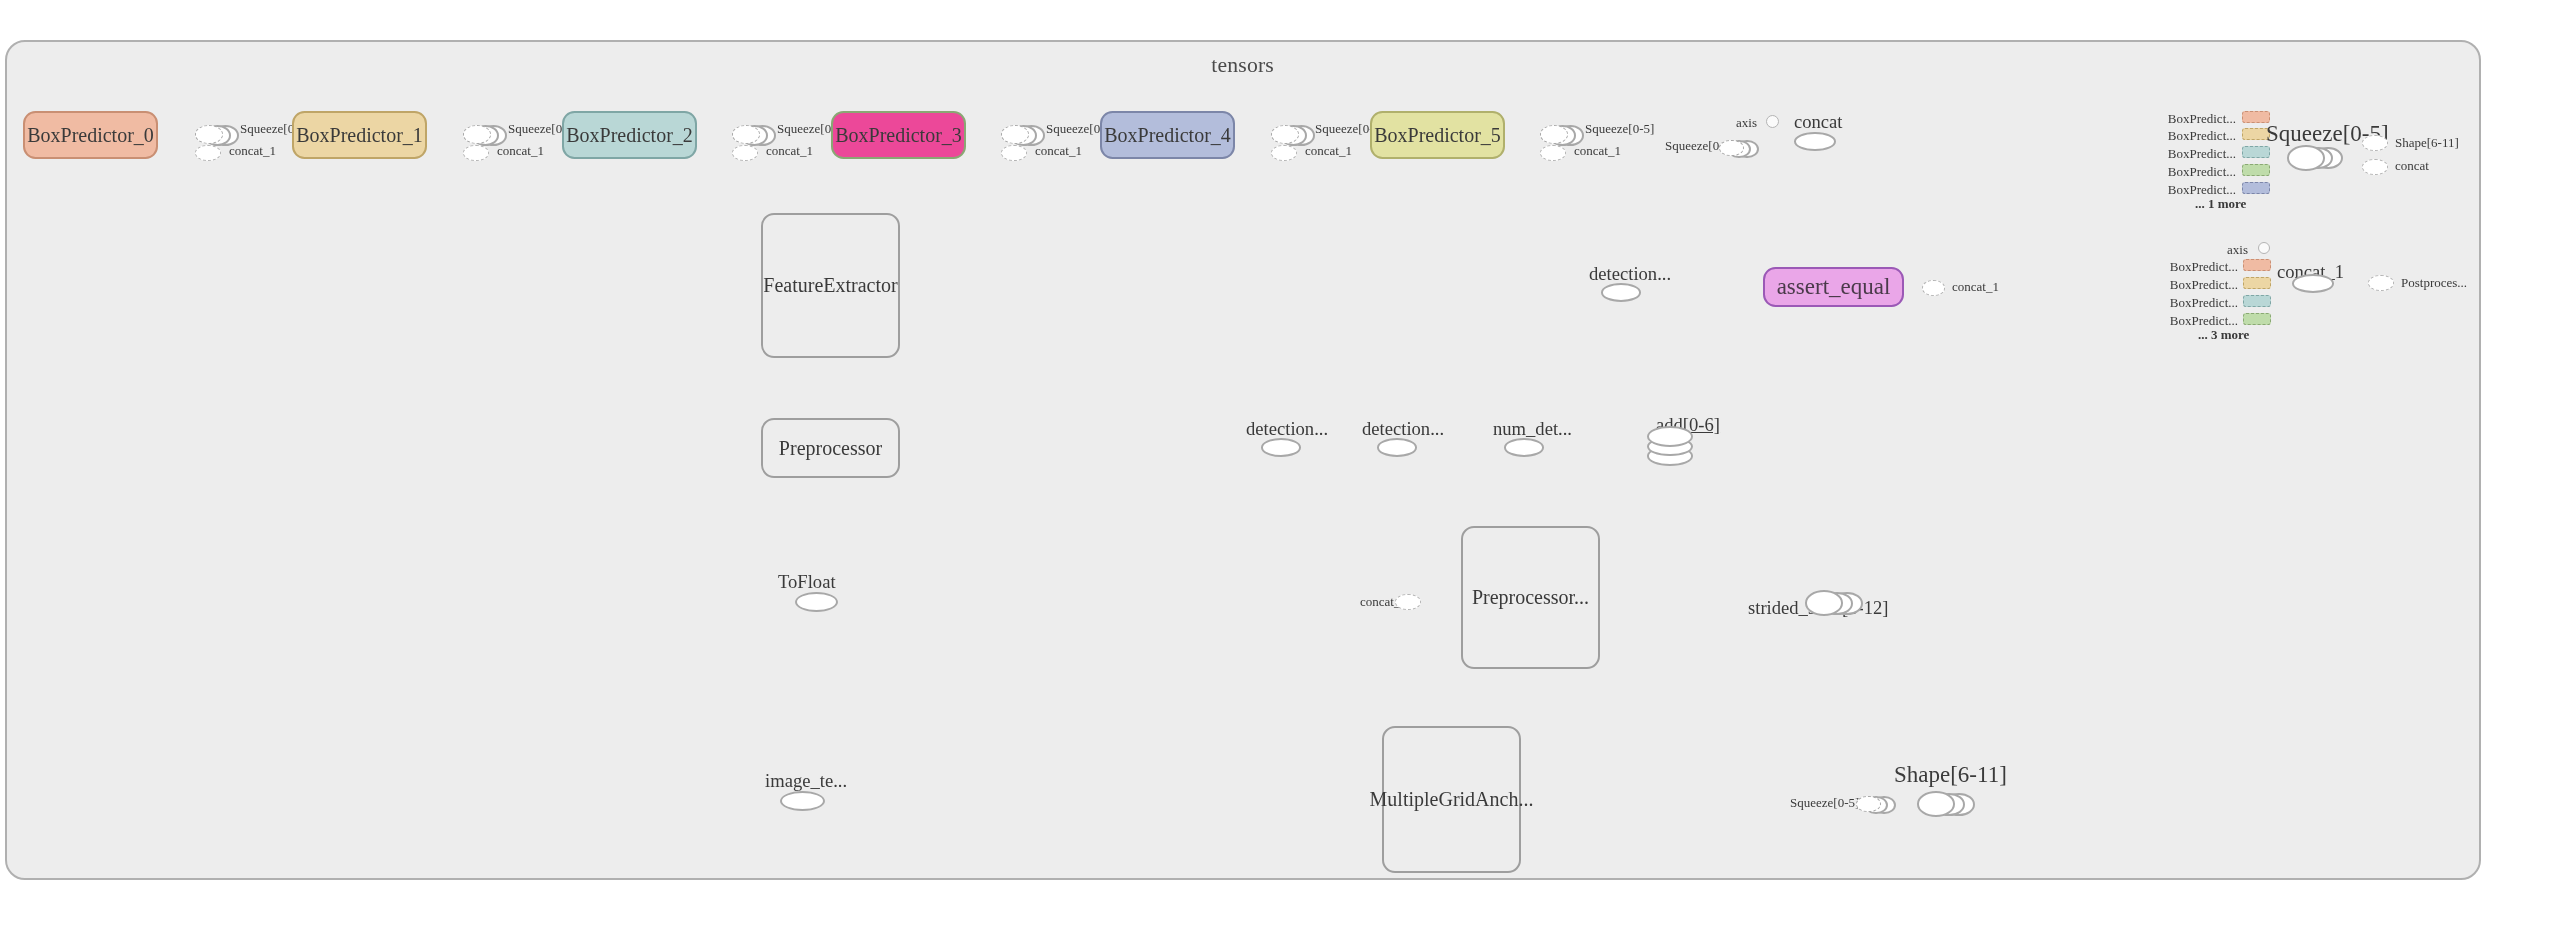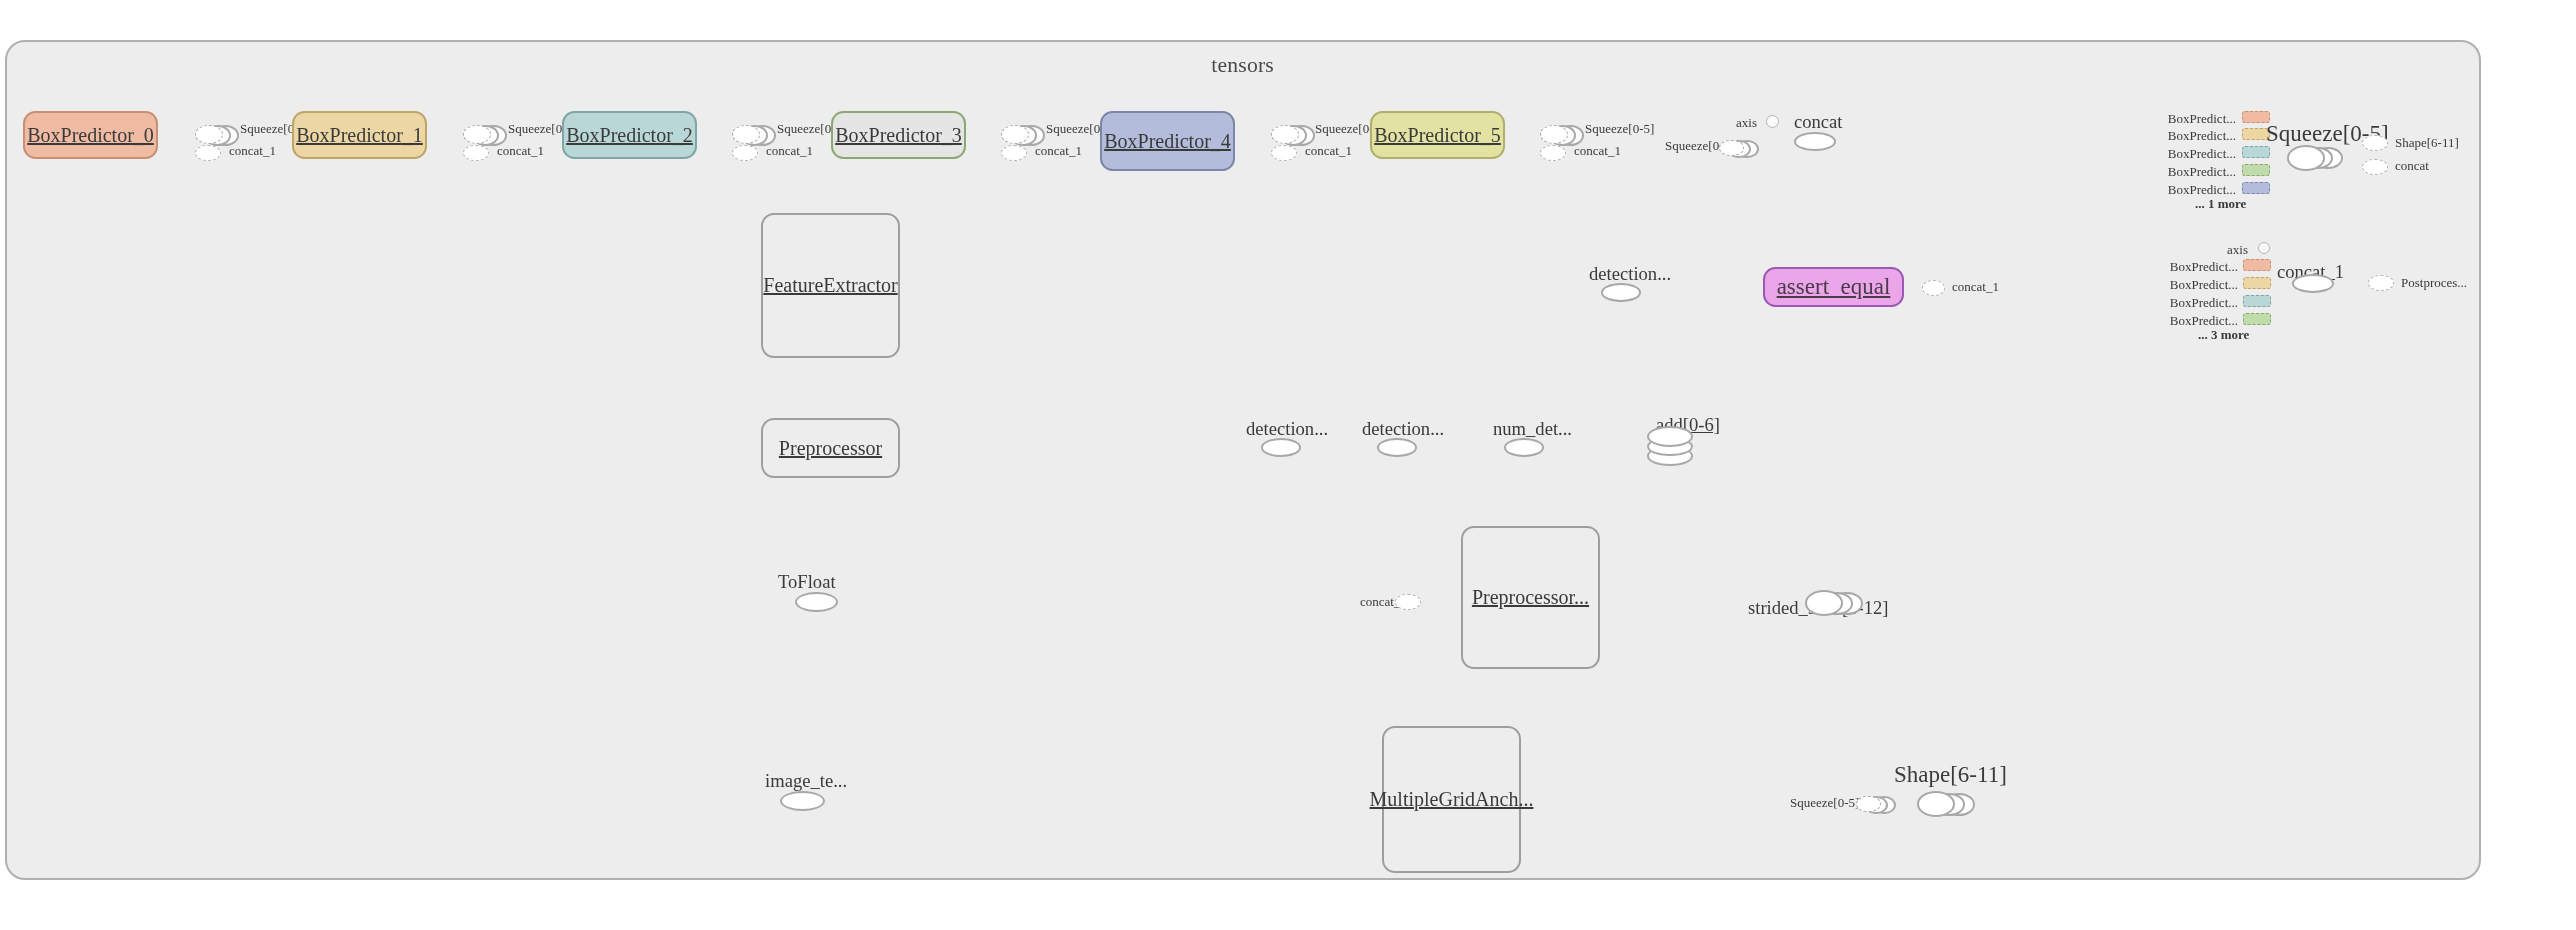--- a/index.html
+++ b/index.html
@@ -14,21 +14,21 @@
   }
   #graph-title{
     position:absolute;left:0;top:10.8px;width:100%;text-align:center;
     font-size:21.7px;color:#4a4a4a;letter-spacing:0.2px;
   }
 
   
   #edges{position:absolute;left:0;top:0;width:2576px;height:930px;pointer-events:none;}
 
   
-  .node{position:absolute;box-sizing:border-box;text-decoration:underline;}
+  .node{position:absolute;box-sizing:border-box;}
 
   
   .grp{
     border:2.3px solid #9e9e9e;border-radius:13px;background:#ededed;
     display:flex;align-items:center;justify-content:center;
     font-size:20px;color:#3a3a3a;text-align:center;line-height:1.15;
   }
   .grp.colored{border-width:2.3px;border-radius:12.4px;}
 
   
@@ -220,33 +220,33 @@
 </div>
 <div class="series" style="left:732px;top:124px;">
   <div class="s3" style="left:17px;top:0.8px;width:23px;height:17px;"></div>
   <div class="s2" style="left:9.3px;top:0.8px;width:23px;height:17px;"></div>
   <div class="s1" style="left:0;top:0.8px;width:26px;height:17px;border-style:dashed;border-width:1.5px;"></div>
 </div>
 <div class="lbl sm" style="left:777px;top:121px;">Squeeze[0-5]</div>
 <div class="node ell dashed" style="left:732px;top:145px;width:26px;height:16.2px;"></div>
 <div class="lbl sm" style="left:766px;top:143px;">concat_1</div>
 
-<div class="node grp colored" style="left:831px;top:111px;width:135px;height:48px;background:#e5e5e5;border-color:#8aa874;">
+<div class="node grp colored" style="left:831px;top:111px;width:135px;height:48px;background:#ec4899;border-color:#8aa874;">
   <span>BoxPredictor_3</span>
 </div>
 <div class="series" style="left:1001px;top:124px;">
   <div class="s3" style="left:17px;top:0.8px;width:23px;height:17px;"></div>
   <div class="s2" style="left:9.3px;top:0.8px;width:23px;height:17px;"></div>
   <div class="s1" style="left:0;top:0.8px;width:26px;height:17px;border-style:dashed;border-width:1.5px;"></div>
 </div>
 <div class="lbl sm" style="left:1046px;top:121px;">Squeeze[0-5]</div>
 <div class="node ell dashed" style="left:1001px;top:145px;width:26px;height:16.2px;"></div>
 <div class="lbl sm" style="left:1035px;top:143px;">concat_1</div>
 
-<div class="node grp colored" style="left:1100px;top:111px;width:135px;height:60px;background:#b3bddb;border-color:#7c86a8;">
+<div class="node grp colored" style="left:1100px;top:111px;width:135px;height:48px;background:#b3bddb;border-color:#7c86a8;">
   <span>BoxPredictor_4</span>
 </div>
 <div class="series" style="left:1271px;top:124px;">
   <div class="s3" style="left:17px;top:0.8px;width:23px;height:17px;"></div>
   <div class="s2" style="left:9.3px;top:0.8px;width:23px;height:17px;"></div>
   <div class="s1" style="left:0;top:0.8px;width:26px;height:17px;border-style:dashed;border-width:1.5px;"></div>
 </div>
 <div class="lbl sm" style="left:1315px;top:121px;">Squeeze[0-5]</div>
 <div class="node ell dashed" style="left:1271px;top:145px;width:26px;height:16.2px;"></div>
 <div class="lbl sm" style="left:1305px;top:143px;">concat_1</div>

